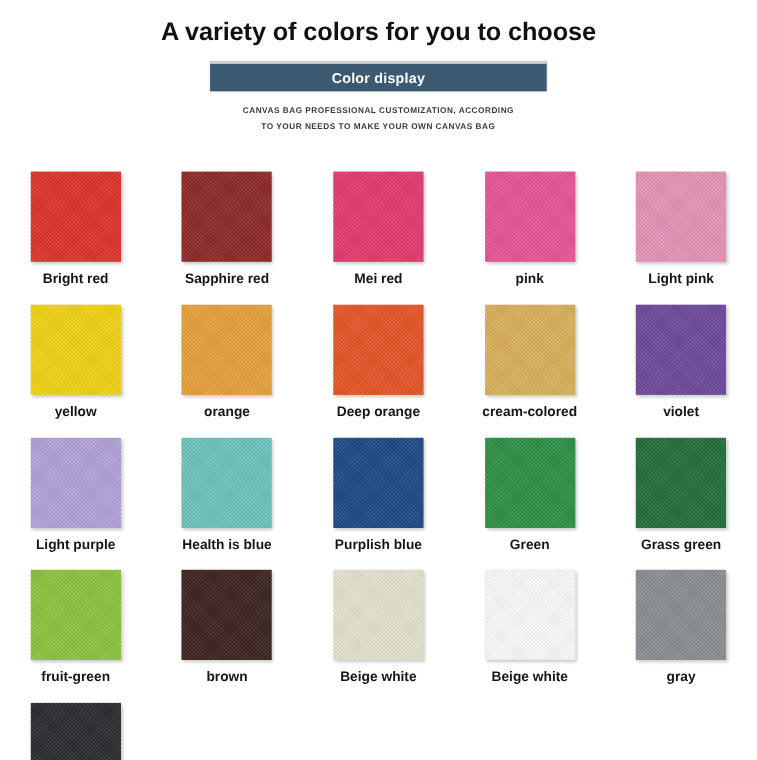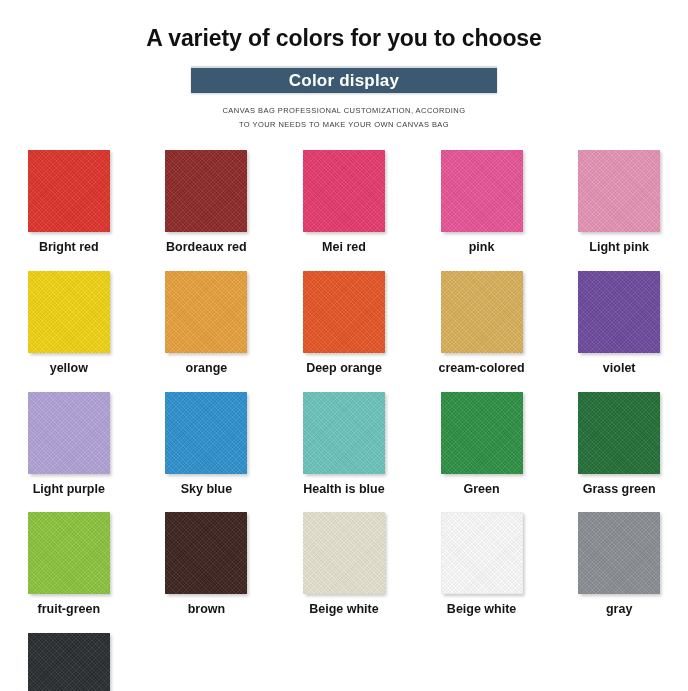--- a/index.html
+++ b/index.html
@@ -18,52 +18,52 @@
   }
 
   
   .page-title {
     text-align: center;
     font-size: 23px;
     font-weight: bold;
     color: #111111;
     letter-spacing: -0.1px;
     margin: 0;
-    padding-top: 26px;
+    padding-top: 16px;
     line-height: 1.1;
   }
 
   .banner-wrap {
     width: 306px;
     margin: 15px auto 0 auto;
   }
   .banner {
     background: #3b5a72;
     border-top: 2px solid #d9d9d9;
     height: 25px;
     display: flex;
     align-items: center;
     justify-content: center;
     box-shadow: 0 1px 2px rgba(0,0,0,0.20);
   }
   .banner-text {
     color: #ffffff;
-    font-size: 17px;
+    font-size: 13px;
     font-weight: bold;
     letter-spacing: 0.2px;
     line-height: 1;
   }
 
   .subtitle {
     text-align: center;
-    margin: 11px auto 0 auto;
+    margin: 11px auto 16px auto;
     width: 430px;
     color: #3b3b3b;
     font-size: 7.5px;
-    font-weight: normal;
+    font-weight: bold;
     letter-spacing: 0.45px;
     line-height: 1.85;
   }
   .subtitle div { white-space: nowrap; }
 
   
   .grid {
     margin: 0;
     padding: 18px 0 0 0;
     display: grid;
@@ -130,21 +130,21 @@
   <div>TO YOUR NEEDS TO MAKE YOUR OWN CANVAS BAG</div>
 </div>
 
 <div class="grid" id="swatch-grid">
     <div class="cell">
       <div class="swatch" style="background-color: rgb(224, 52, 43);"></div>
       <div class="label">Bright red</div>
     </div>
     <div class="cell">
       <div class="swatch" style="background-color: rgb(142, 42, 41);"></div>
-      <div class="label">Bordeaux red</div>
+      <div class="label">Sapphire red</div>
     </div>
     <div class="cell">
       <div class="swatch" style="background-color: rgb(232, 58, 110);"></div>
       <div class="label">Mei red</div>
     </div>
     <div class="cell">
       <div class="swatch" style="background-color: rgb(234, 85, 152);"></div>
       <div class="label">pink</div>
     </div>
     <div class="cell">
@@ -169,28 +169,28 @@
     </div>
     <div class="cell">
       <div class="swatch" style="background-color: rgb(110, 74, 158);"></div>
       <div class="label">violet</div>
     </div>
     <div class="cell">
       <div class="swatch" style="background-color: rgb(179, 164, 216);"></div>
       <div class="label">Light purple</div>
     </div>
     <div class="cell">
-      <div class="swatch" style="background-color: rgb(47, 146, 209);"></div>
-      <div class="label">Sky blue</div>
-    </div>
-    <div class="cell">
       <div class="swatch" style="background-color: rgb(109, 198, 189);"></div>
       <div class="label">Health is blue</div>
     </div>
     <div class="cell">
+      <div class="swatch" style="background-color: rgb(30, 74, 135);"></div>
+      <div class="label">Purplish blue</div>
+    </div>
+    <div class="cell">
       <div class="swatch" style="background-color: rgb(46, 146, 69);"></div>
       <div class="label">Green</div>
     </div>
     <div class="cell">
       <div class="swatch" style="background-color: rgb(35, 112, 56);"></div>
       <div class="label">Grass green</div>
     </div>
     <div class="cell">
       <div class="swatch" style="background-color: rgb(140, 198, 62);"></div>
       <div class="label">fruit-green</div>

